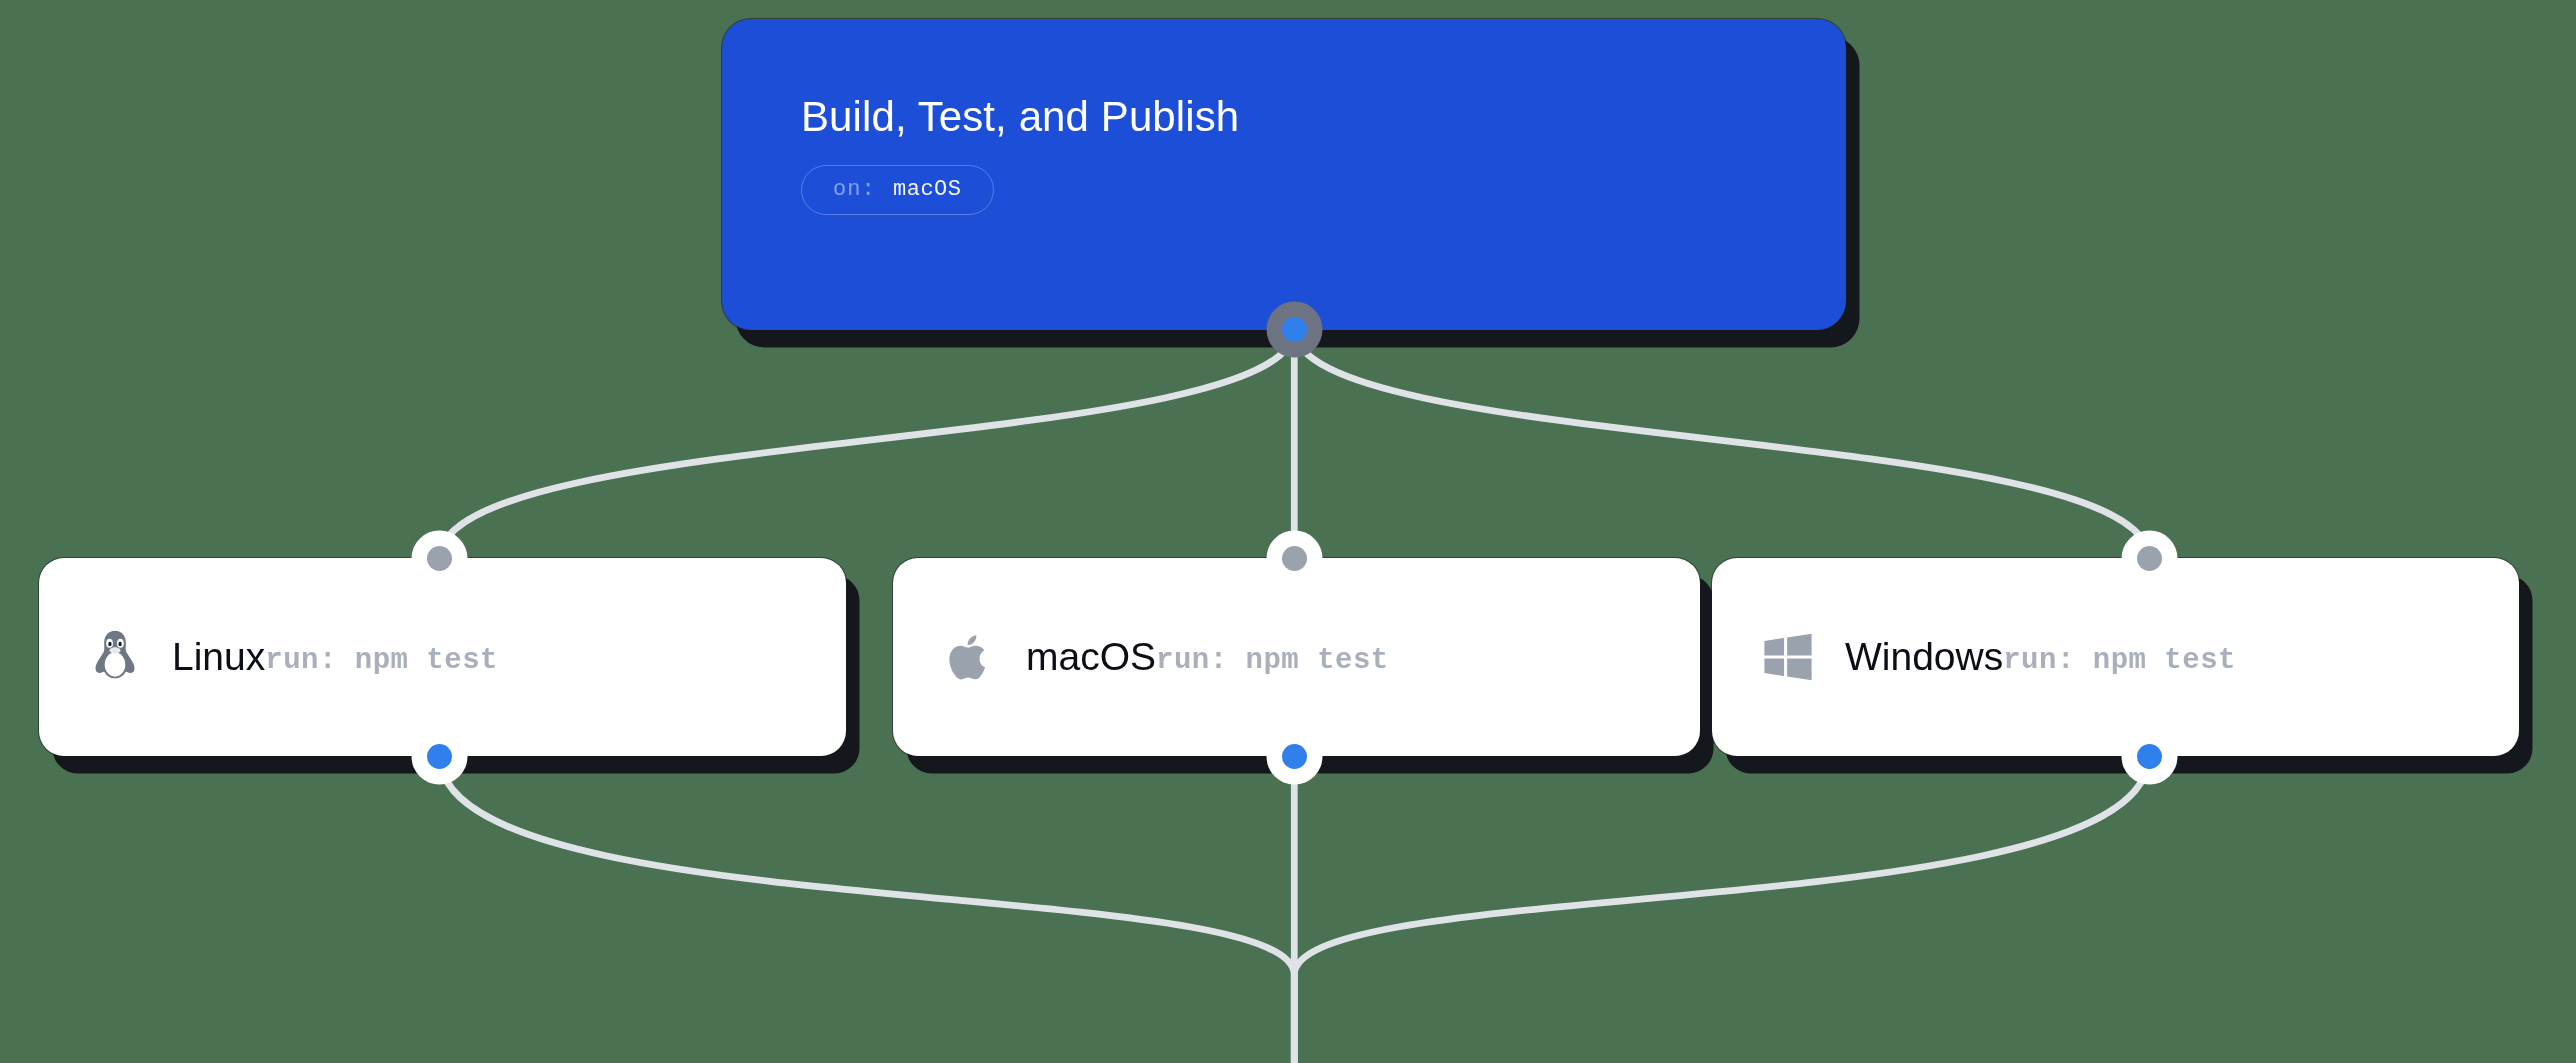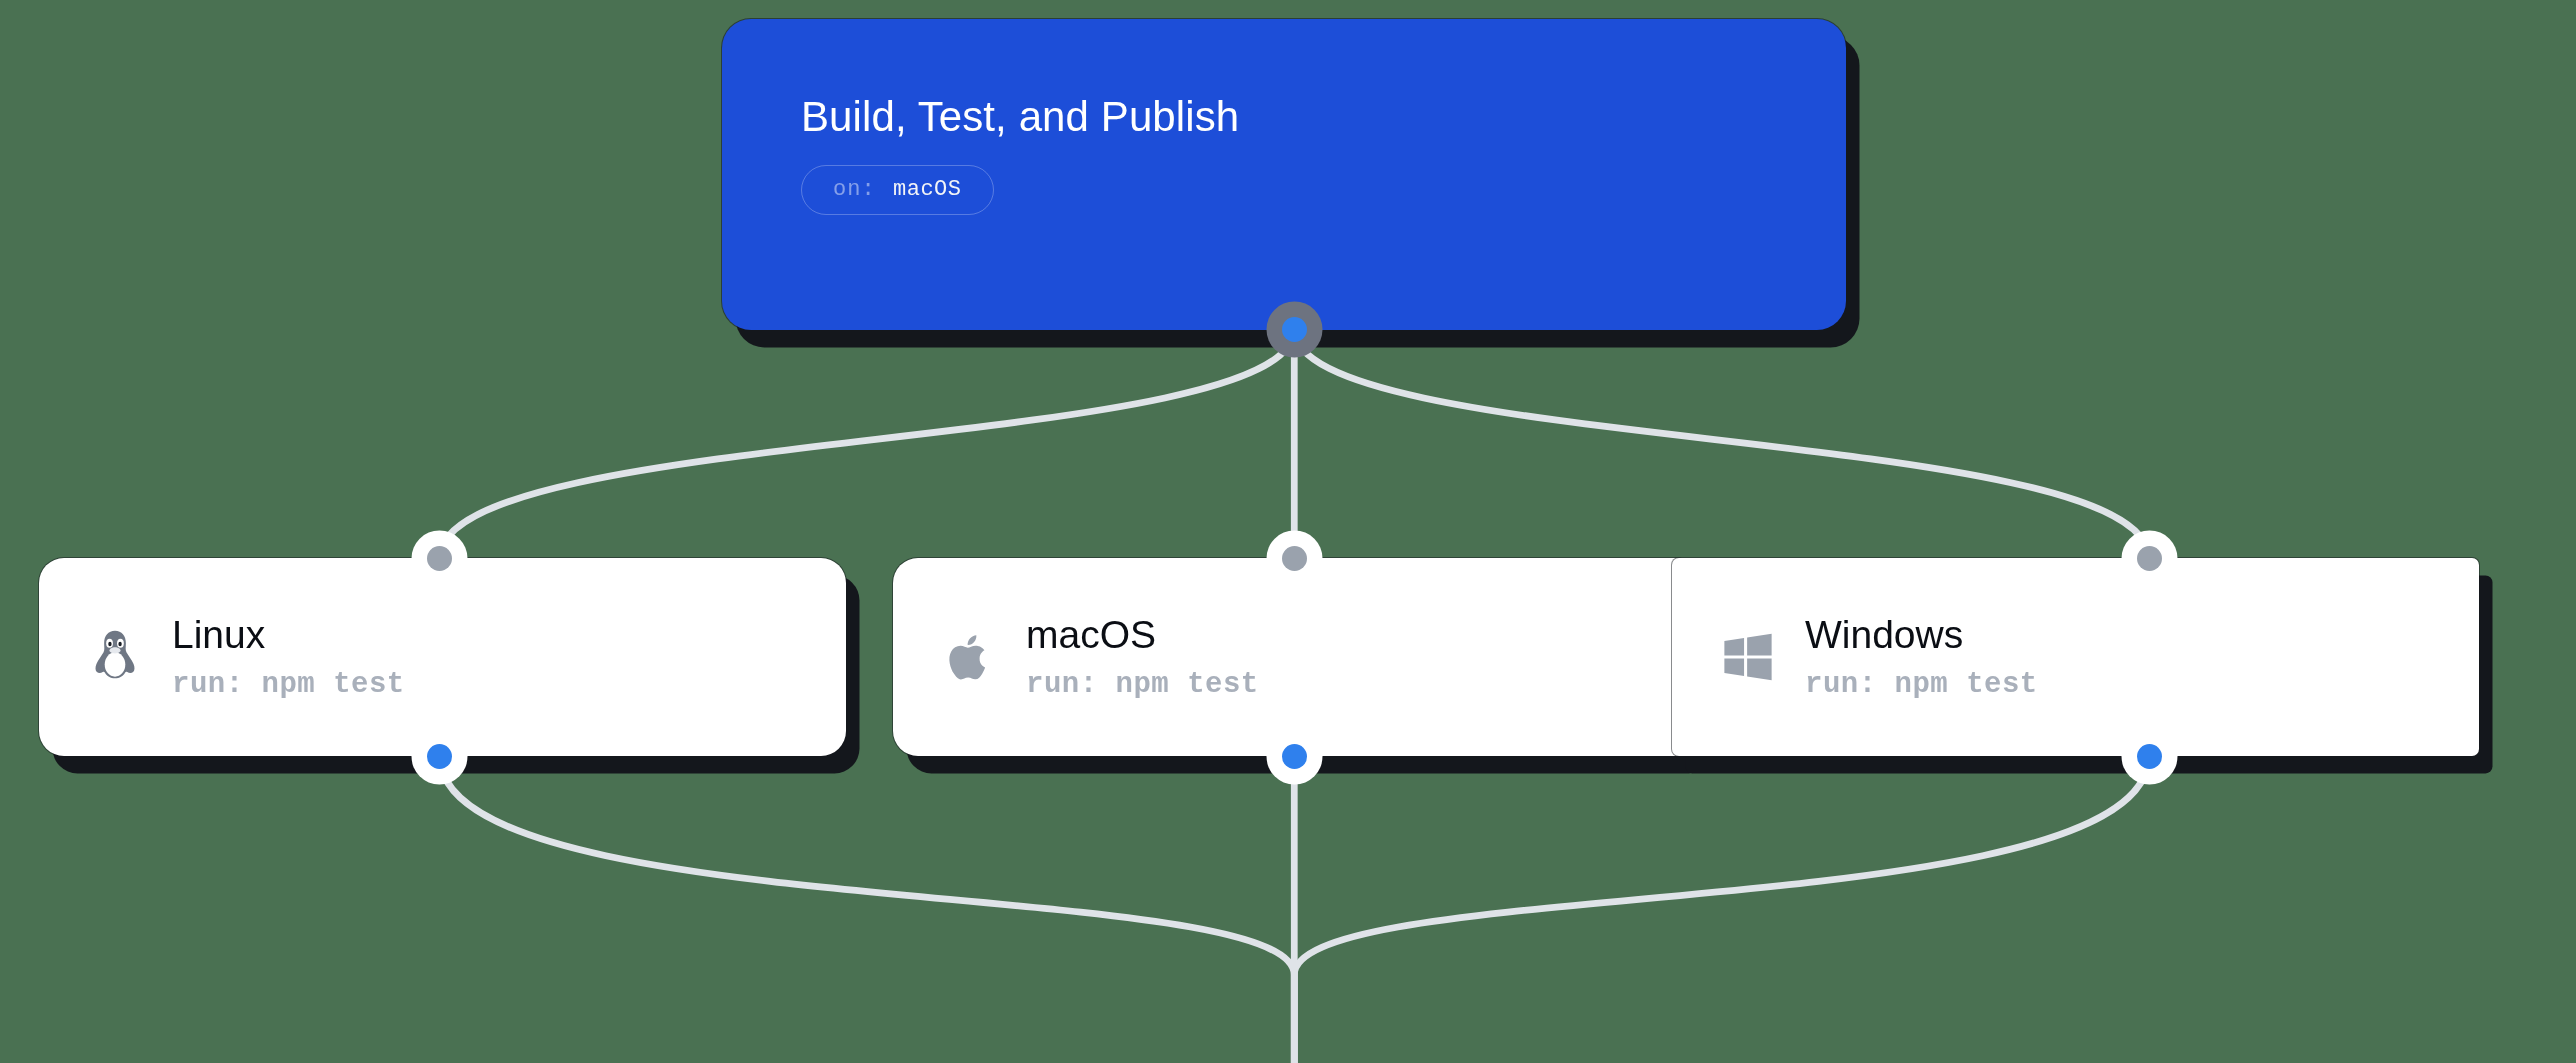--- a/index.html
+++ b/index.html
@@ -99,35 +99,35 @@
     border-radius: 25px;
     box-shadow: 13.5px 17.4px 0 0 #14171c,
                 0 0 0 1px rgba(20,23,28,0.5);
     display: flex;
     align-items: center;
     padding-left: 44px;
   }
 
   #job-linux   { left: 39px;   }
   #job-macos   { left: 893px;  }
-  #job-windows { left: 1672px; border-radius: 7px; }
+  #job-windows { left: 1712px; }
 
   .job-icon {
     width: 64px;
     height: 64px;
     flex: 0 0 64px;
     display: flex;
     align-items: center;
     justify-content: center;
     margin-right: 25px;
   }
 
   .job-icon svg { display: block; }
 
-  .job-text { display: flex; flex-direction: column; }
+  .job-text { display: flex; flex-direction: row; }
 
   .job-title {
     color: #0b0e14;
     font-size: 39px;
     font-weight: 400;
     line-height: 1.15;
     white-space: nowrap;
   }
 
   .job-run {

